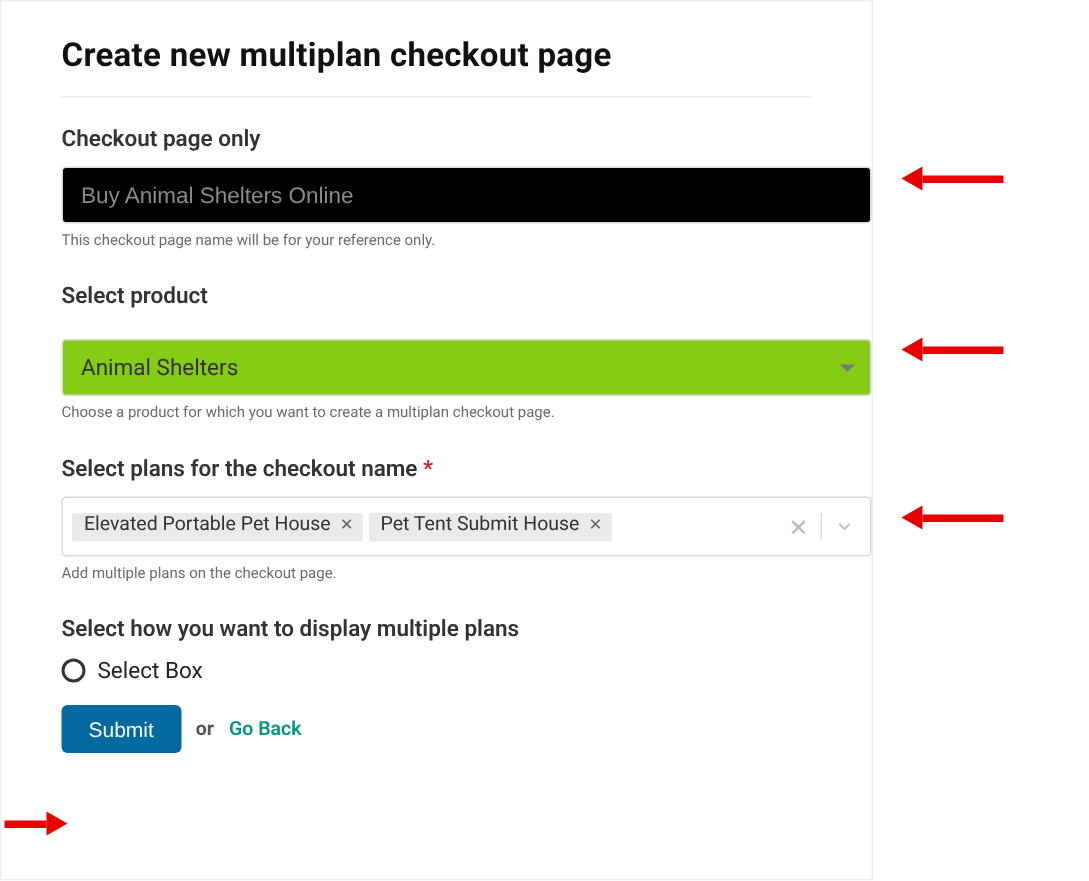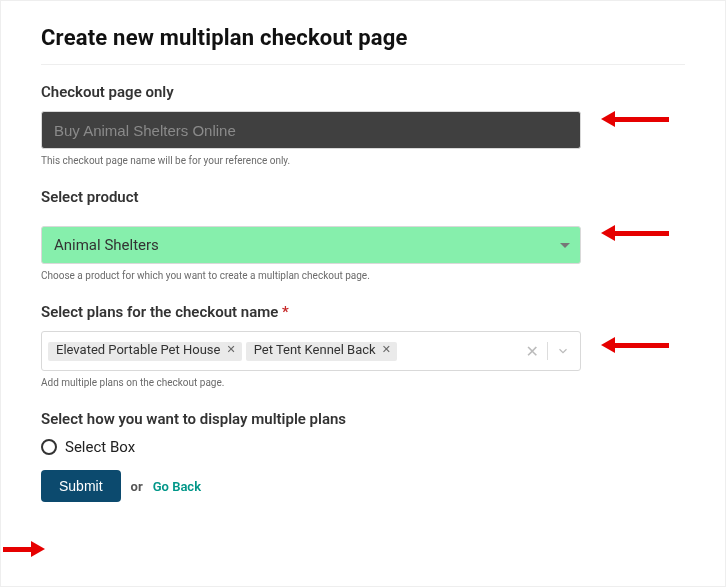--- a/index.html
+++ b/index.html
@@ -4,21 +4,21 @@
 <style>
   * { box-sizing: border-box; }
   body {
     margin: 0;
     font-family: -apple-system, BlinkMacSystemFont, "Segoe UI", Roboto, "Helvetica Neue", Arial, sans-serif;
     background: #fff;
     color: #222;
     font-size: 14px;
   }
   .page-wrap {
-    width: 726px;
+    width: 582px;
     height: 587px;
     border: 1px solid #eee;
     position: relative;
     padding: 20px 40px 20px 40px;
   }
   .page-title {
     font-size: 22px;
     font-weight: 700;
     color: #111;
     margin: 4px 0 14px 0;
@@ -43,28 +43,28 @@
     margin-top: 6px;
   }
   .text-input {
     width: 540px;
     height: 38px;
     padding: 0 12px;
     border: 1px solid #d9d9d9;
     border-radius: 3px;
     font-size: 15px;
     color: #8a8a8a;
-    background: #404040;
+    background: #000000;
   }
   .select-wrap {
     width: 540px;
     height: 38px;
     border: 1px solid #d9d9d9;
     border-radius: 3px;
-    background: #86efac;
+    background: #84cc16;
     display: flex;
     align-items: center;
     justify-content: space-between;
     padding: 0 10px 0 12px;
     cursor: pointer;
     margin-top: 20px;
   }
   .select-text { font-size: 15px; color: #333; }
   .select-caret {
     width: 0; height: 0;
@@ -135,21 +135,21 @@
     background: #009688;
   }
   .actions {
     display: flex;
     align-items: center;
     gap: 10px;
     margin-top: 4px;
     position: relative;
   }
   .btn-primary {
-    background: #0c4a6e;
+    background: #0369a1;
     color: #fff;
     border: none;
     border-radius: 4px;
     padding: 8px 18px;
     font-size: 14px;
     font-weight: 500;
     cursor: pointer;
   }
   .actions-or { color: #555; font-size: 13px; font-weight: bold; }
   .link-back {
@@ -221,21 +221,21 @@
       <span>Select plans for the checkout name</span>
       <span class="req-asterisk">*</span>
     </div>
     <div class="multi-wrap">
       <div class="chips">
         <span class="chip">
           <span>Elevated Portable Pet House</span>
           <span class="chip-x">✕</span>
         </span>
         <span class="chip">
-          <span>Pet Tent Kennel Back</span>
+          <span>Pet Tent Submit House</span>
           <span class="chip-x">✕</span>
         </span>
       </div>
       <div class="multi-right">
         <span class="multi-clear">✕</span>
         <span class="multi-vdiv"></span>
         <span class="multi-chev">
           <svg width="14" height="14" viewBox="0 0 24 24" fill="none" stroke="#bbb" stroke-width="2">
               <polyline points="6 9 12 15 18 9"></polyline>
             </svg>

